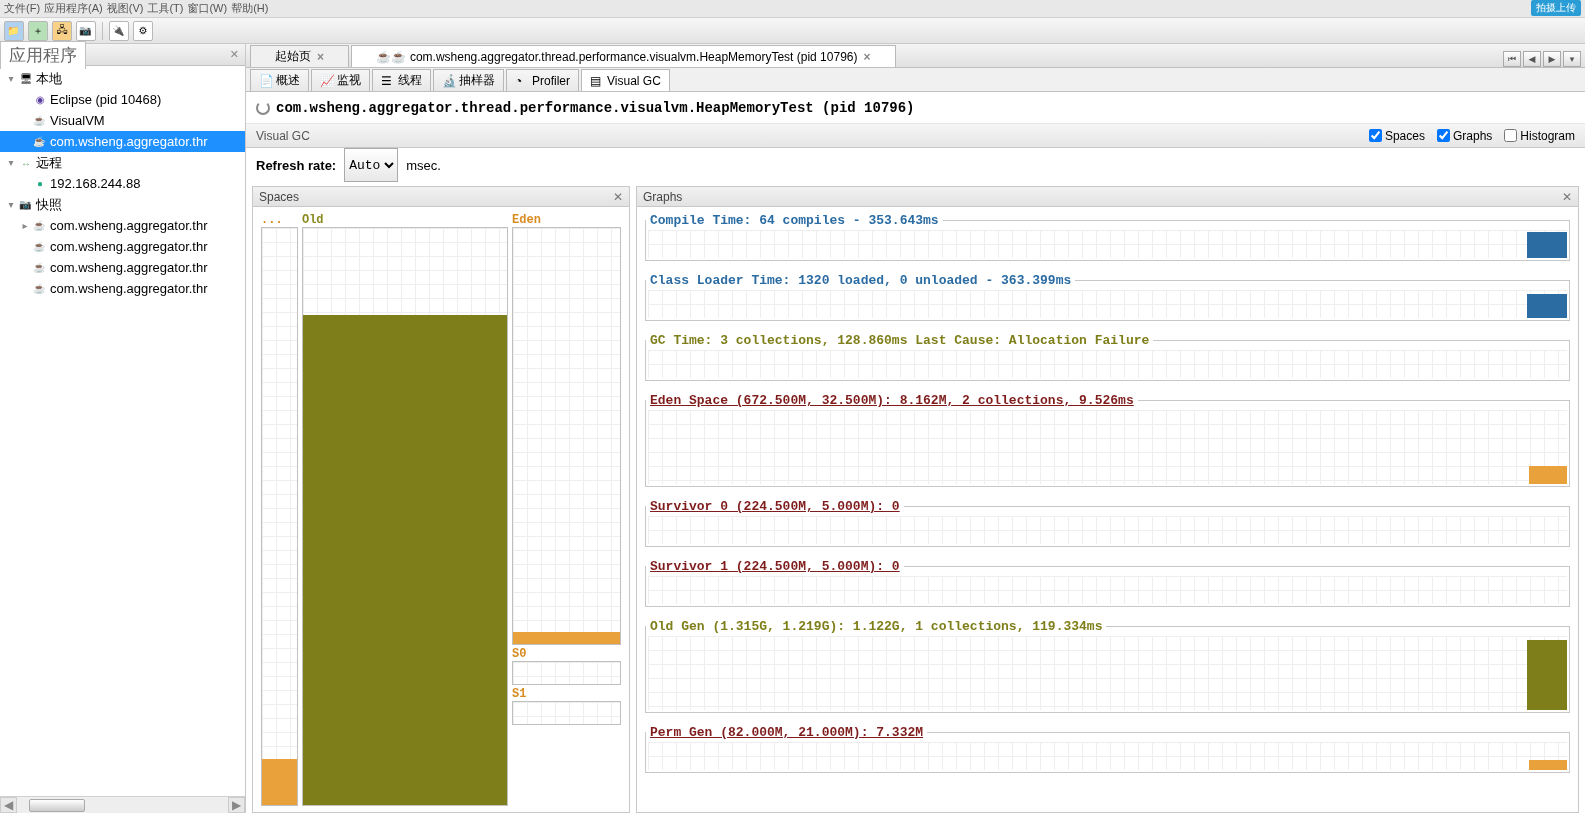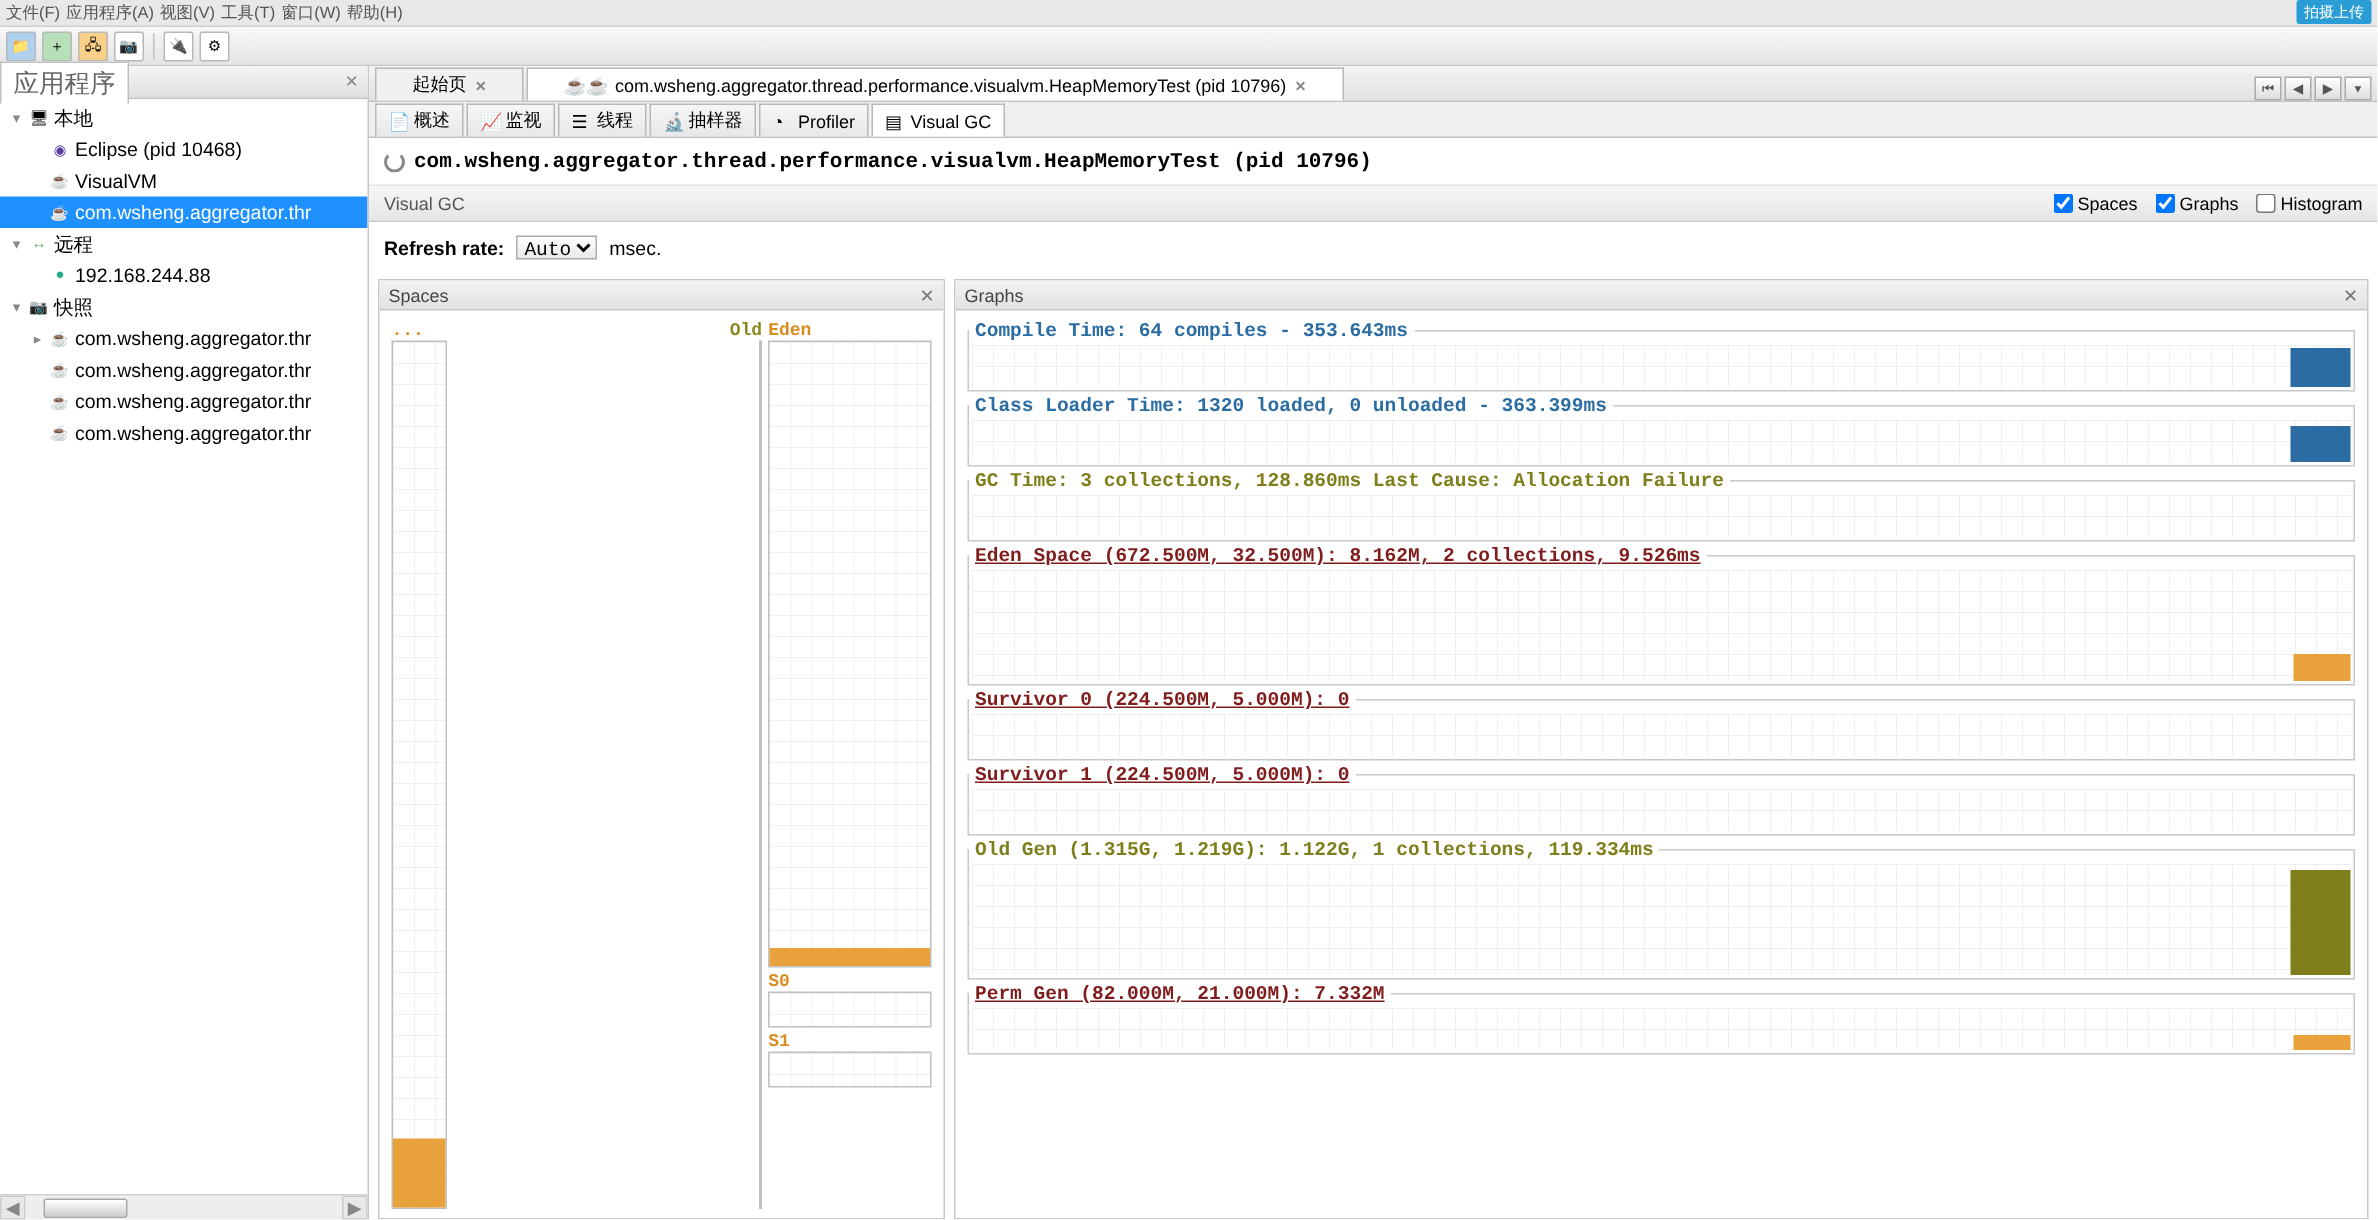--- a/index.html
+++ b/index.html
@@ -39,37 +39,37 @@
   .sub-tab.active{background:#fff;}
   .sub-tab .i{width:14px;height:14px;margin-right:3px;display:inline-block;}
   .title-row { height:32px; display:flex; align-items:center; padding:0 10px; border-bottom:1px solid #e4e4e4;}
   .title-row .spin{width:14px;height:14px;border:2px solid #888;border-top-color:transparent;border-radius:50%;margin-right:6px;}
   .title-row .t{font-family:"Courier New",monospace;font-size:14px;font-weight:bold;}
   .opt-row { height:24px; background:linear-gradient(#f6f6f6,#e6e6e6); border-bottom:1px solid #c8c8c8; display:flex; align-items:center; padding:0 10px;}
   .opt-row .lbl{font-size:12px;color:#555;}
   .opt-row .chk{margin-left:auto; display:flex; gap:12px;}
   .opt-row label{display:flex;align-items:center;gap:3px;font-size:12px;}
   .rate-row { height:34px; display:flex; align-items:center; padding:0 10px; gap:8px; font-family:"Courier New",monospace; font-size:13px;}
-  .rate-row select{font:inherit;height:16px;border:1px solid #aaa;background:linear-gradient(#fff,#e8e8e8);text-align:center;}
+  .rate-row select{font:inherit;height:34px;border:1px solid #aaa;background:linear-gradient(#fff,#e8e8e8);}
   .panels { flex:1; display:flex; padding:4px 6px 0 6px; gap:6px; overflow:hidden;}
   .panel { background:#fff; border:1px solid #c8c8c8; display:flex; flex-direction:column; overflow:hidden;}
   .panel.sp{width:378px;} .panel.gr{flex:1;}
   .phead { height:20px; background:linear-gradient(#f2f2f2,#e2e2e2); border-bottom:1px solid #c8c8c8; display:flex; align-items:center; padding:0 6px; font-size:12px; color:#444;}
   .phead .x{margin-left:auto;color:#777;}
   .pbody { flex:1; padding:6px 8px; overflow:hidden;}
   
   .spaces-grid { display:flex; gap:4px; height:100%;}
   .sp-col { display:flex; flex-direction:column;}
   .sp-label { font-family:"Courier New",monospace; font-size:12px; font-weight:bold;}
   .sp-box { border:1px solid #c0c0c0; background:#fff; position:relative; background-image:linear-gradient(#eee 1px,transparent 1px),linear-gradient(90deg,#eee 1px,transparent 1px); background-size:14px 14px;}
   .fill { position:absolute; left:0; right:0; bottom:0;}
   .lbl-olive{color:#8a8a1e;} .lbl-orange{color:#d98c20;} .lbl-dot{color:#d98c20;}
   .fill-olive{background:#7e7e1a;} .fill-orange{background:#e9a23b;}
   
-  .gr-list{display:flex;flex-direction:column;gap:2px;}
+  .gr-list{display:flex;flex-direction:column;gap:12px;}
   .gr-item fieldset{border:1px solid #c8c8c8;padding:0;margin:0;}
   .gr-item legend{font-family:"Courier New",monospace;font-size:13px;font-weight:bold;padding:0 4px;}
   .gr-strip{height:28px;background:#fff;background-image:linear-gradient(#eee 1px,transparent 1px),linear-gradient(90deg,#eee 1px,transparent 1px);background-size:14px 14px;position:relative;margin:2px;}
   .gr-item.tall .gr-strip{height:74px;}
   .bar-right{position:absolute;right:0;bottom:0;}
   .lc-blue{color:#2b6ca3;} .lc-olive{color:#7e7e1a;} .lc-orange{color:#7f1d1d;text-decoration:underline;}
   .bar-blue{background:#2b6ca3;} .bar-olive{background:#7e7e1a;} .bar-orange{background:#e9a23b;}
   .badge{position:absolute;top:0;right:4px;background:#2a9dd6;color:#fff;font-size:10px;padding:1px 5px;border-radius:2px;}
 </style>
 </head>
@@ -250,21 +250,21 @@
             <span class="x">✕</span>
           </div>
         <div class="pbody">
           <div class="spaces-grid">
             <div class="sp-col" style="width:38px;">
               <div class="sp-label lbl-dot">...</div>
               <div class="sp-box" style="flex:1;">
                   <div class="fill fill-orange" style="height:8%;"></div>
                 </div>
             </div>
-            <div class="sp-col" style="width:212px;align-items:flex-end;">
+            <div class="sp-col" style="width:212px;">
               <div class="sp-label lbl-olive">Old</div>
               <div class="sp-box" style="flex:1;">
                   <div class="fill fill-olive" style="height:85%;"></div>
                 </div>
             </div>
             <div class="sp-col" style="width:112px;">
               <div class="sp-label lbl-orange">Eden</div>
               <div class="sp-box" style="height:418px;">
                   <div class="fill fill-orange" style="height:3%;"></div>
                 </div>

